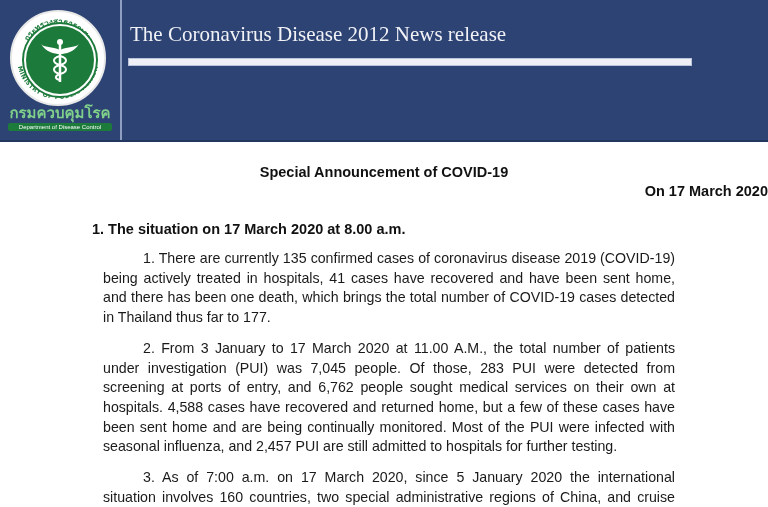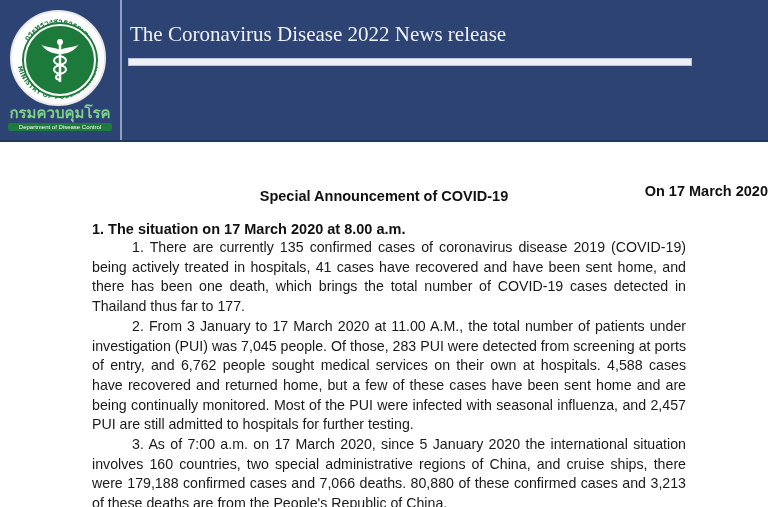--- a/index.html
+++ b/index.html
@@ -65,32 +65,32 @@
     }
     .subtitle {
       position: absolute; left: 130px; top: 77px;
       font-family: "Liberation Serif", serif;
       font-size: 17px; color: #f2f2f6; white-space: nowrap;
     }
     .doc-title {
       position: absolute; left: 0; width: 768px; text-align: center;
       font-weight: bold; font-size: 14.5px; color: #111;
     }
-    .doc-title.l1 { top: 164px; margin-top: 24px; }
+    .doc-title.l1 { top: 164px; }
     .doc-title.l2 { top: 183px; text-align: right; }
     .section-heading {
       position: absolute; left: 92px; top: 221px;
       font-weight: bold; font-size: 14.5px; color: #111; white-space: nowrap;
     }
     .body-text {
       position: absolute; left: 92px; top: 238px; width: 594px;
       font-size: 14.2px; line-height: 19.7px; color: #1a1a1a;
     }
     .para {
-      margin: 0; text-align: justify; text-indent: 40px;
+      margin: 11px; text-align: justify; text-indent: 40px;
     }
   </style>
 </head>
 <body>
 
 <div class="header">
   <div class="logo-wrap">
     <div class="seal">
       <svg class="seal-ring-text" viewBox="0 0 92 92">
         <defs>
@@ -114,21 +114,21 @@
           <path d="M20 20 C 28 22, 28 27, 20 29 C 12 31, 12 36, 20 38" fill="none" stroke="#ffffff" stroke-width="2"></path>
         </svg>
       </div>
     </div>
     <div class="dept-thai">กรมควบคุมโรค</div>
     <div class="dept-eng">Department of Disease Control</div>
   </div>
 
   <div class="v-divider"></div>
 
-  <div class="title">The Coronavirus Disease 2022 News release</div>
+  <div class="title">The Coronavirus Disease 2012 News release</div>
   <div class="title-bar"></div>
 </div>
 
 <div class="doc-title l1">Special Announcement of COVID-19</div>
 <div class="doc-title l2">On 17 March 2020</div>
 
 <div class="section-heading">1. The situation on 17 March 2020 at 8.00 a.m.</div>
 
 <div class="body-text">
   <p class="para">1. There are currently 135 confirmed cases of coronavirus disease 2019 (COVID-19) being actively treated in hospitals, 41 cases have recovered and have been sent home, and there has been one death, which brings the total number of COVID-19 cases detected in Thailand thus far to 177.</p>

